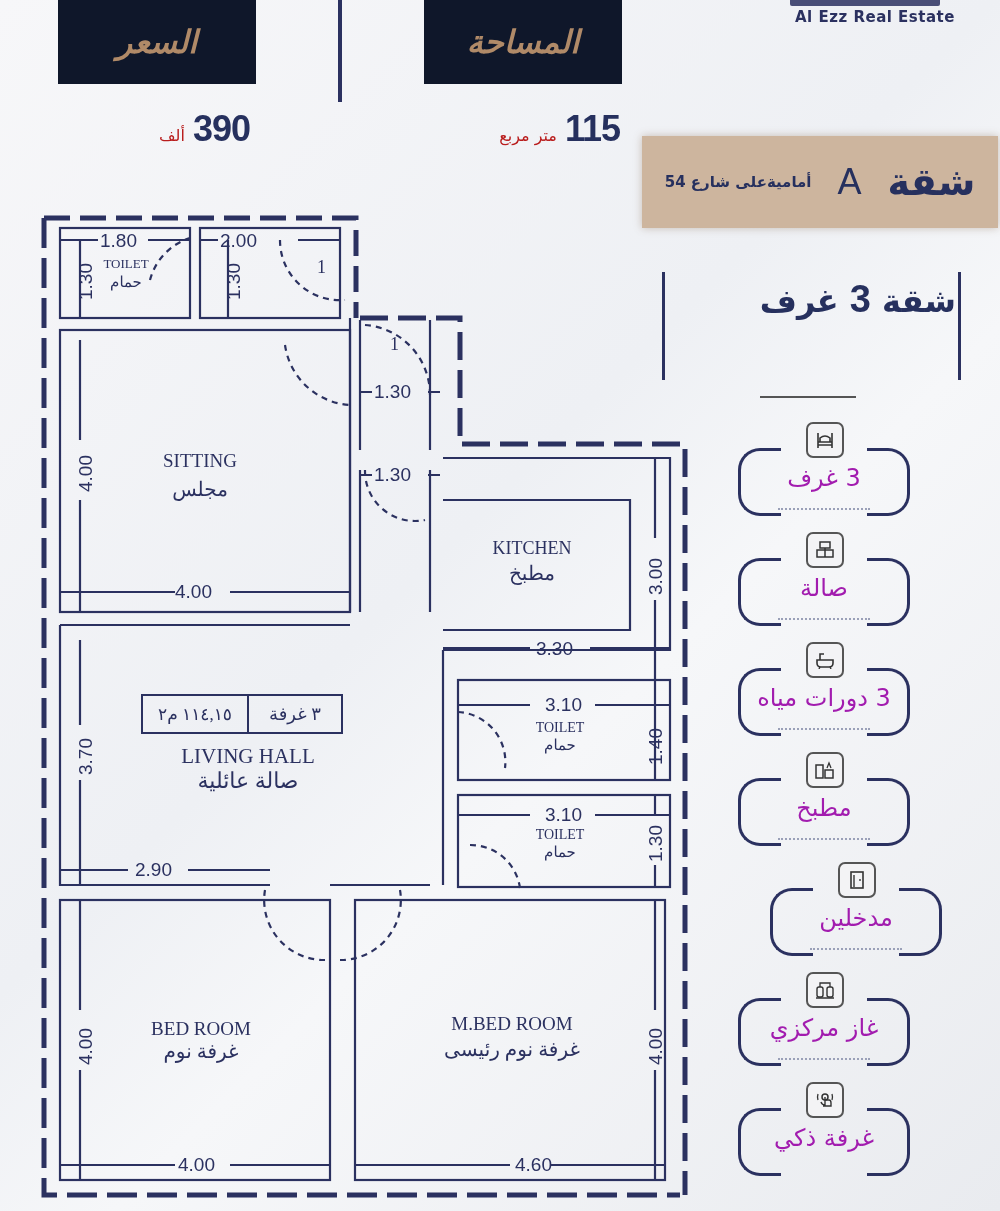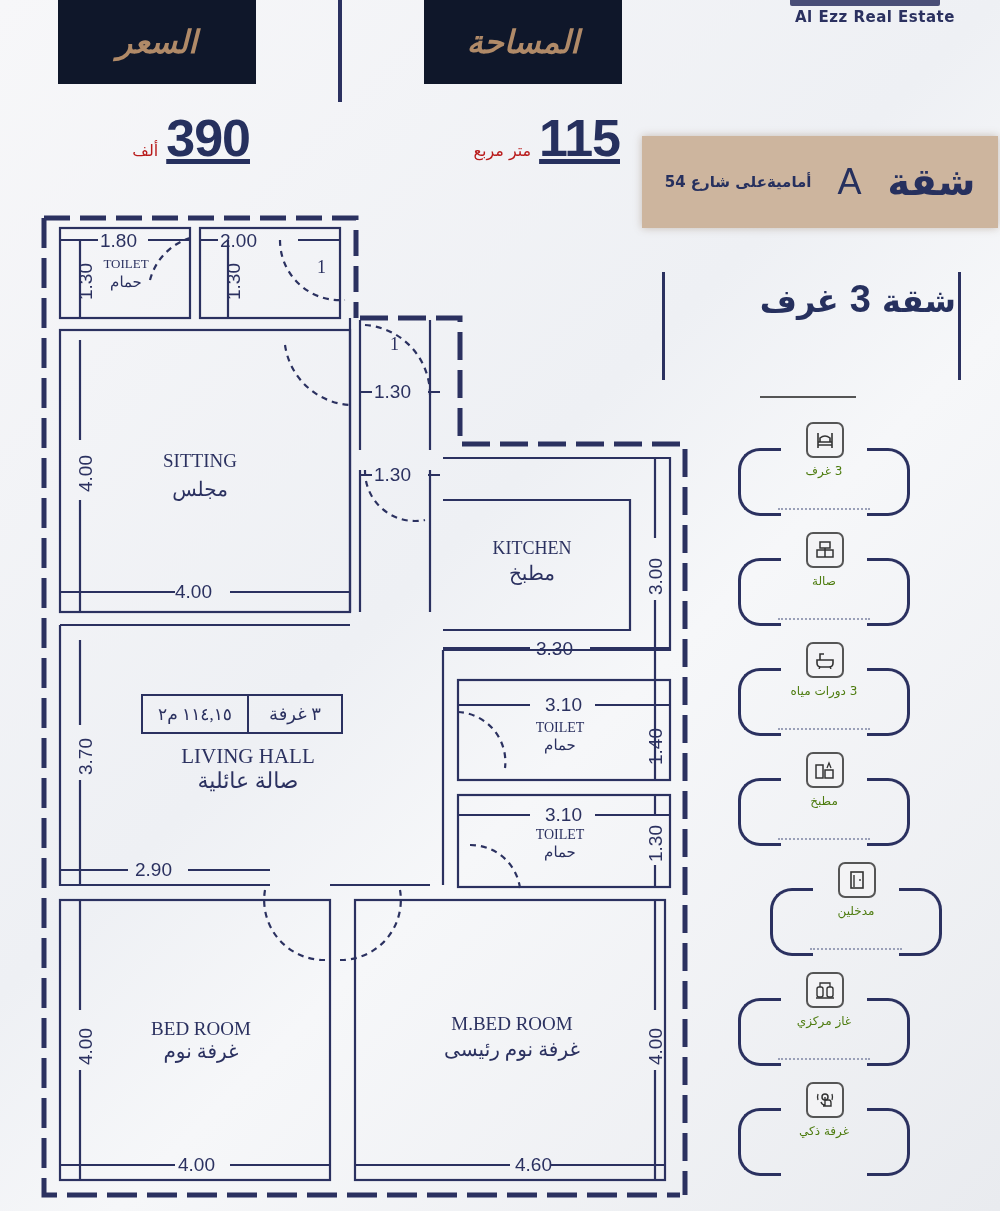--- a/index.html
+++ b/index.html
@@ -4,38 +4,38 @@
 <style>
   html,body{margin:0;padding:0;}
   body{width:1000px;height:1211px;position:relative;overflow:hidden;
     background:linear-gradient(135deg,#f7f7f9 0%,#eef0f4 45%,#f6f7f9 60%,#e9ebef 100%);
     font-family:"DejaVu Sans","Liberation Sans",sans-serif;color:#2a2f5a;}
   .abs{position:absolute;}
   
   .label-box{background:#0f172a;display:flex;align-items:center;justify-content:center;
     color:#b08a68;font-weight:bold;font-size:32px;direction:rtl;font-style:italic;}
   .big-val{display:flex;align-items:baseline;direction:rtl;gap:8px;color:#26305e;}
-  .big-val .num{font-family:"Liberation Sans",sans-serif;font-weight:bold;font-size:52px;letter-spacing:-1px;text-decoration:underline;}
+  .big-val .num{font-family:"Liberation Sans",sans-serif;font-weight:bold;font-size:36px;letter-spacing:-1px;}
   .big-val .unit{font-size:16px;color:#b91c1c;}
   .vline{background:#2b3160;}
   .logo{color:#2b3160;font-family:"DejaVu Sans",sans-serif;font-weight:bold;font-size:15px;letter-spacing:0.5px;}
   .logo-ar{height:8px;width:150px;background:#2b3160;border-radius:2px;opacity:0.85;}
   .tan-banner{background:#cdb59e;box-shadow:0 0 8px rgba(120,90,60,0.35);display:flex;align-items:center;justify-content:center;gap:26px;direction:rtl;}
   .tan-banner .apt{font-size:38px;font-weight:bold;color:#26305e;}
   .tan-banner .letter{font-family:"Liberation Sans",sans-serif;font-size:36px;color:#26305e;}
   .tan-banner .sub{display:flex;flex-direction:row;font-size:15px;font-weight:bold;color:#26305e;line-height:20px;text-align:right;}
   .bracket-title{direction:rtl;color:#26305e;font-size:32px;line-height:46px;font-weight:bold;}
   .bracket-title .n{font-family:"Liberation Sans",sans-serif;font-size:38px;}
   
   .feat{position:absolute;left:738px;width:172px;height:62px;}
   .feat .brk{position:absolute;top:0;width:40px;height:62px;border:3px solid #2b3160;}
   .feat .brk.l{left:0;border-right:none;border-radius:22px 0 0 22px;}
   .feat .brk.r{right:0;border-left:none;border-radius:0 22px 22px 0;}
   .feat .dots{position:absolute;left:40px;right:40px;bottom:0;border-bottom:2px dotted #9aa0b8;}
-  .feat .txt{position:absolute;left:0;right:0;top:16px;text-align:center;direction:rtl;font-size:12px;color:#4d7c0f;}
+  .feat .txt{position:absolute;left:0;right:0;top:16px;text-align:center;direction:rtl;font-size:24px;color:#a21caf;}
   .feat .ic{position:absolute;left:68px;top:-26px;width:34px;height:32px;border:2px solid #555;border-radius:7px;background:#f3f3f5;display:flex;align-items:center;justify-content:center;}
   .plan{position:absolute;left:0;top:0;}
   .pl-t{font-family:"Liberation Serif",serif;fill:#2b3160;}
   .dim{font-family:"Liberation Sans",sans-serif;font-size:19px;fill:#2b3160;}
 </style>
 </head>
 <body>
 
 <div class="abs logo-ar" style="left:790px;top:-2px;"></div>
 <div class="abs logo" style="left:795px;top:8px;">Al Ezz Real Estate</div>

